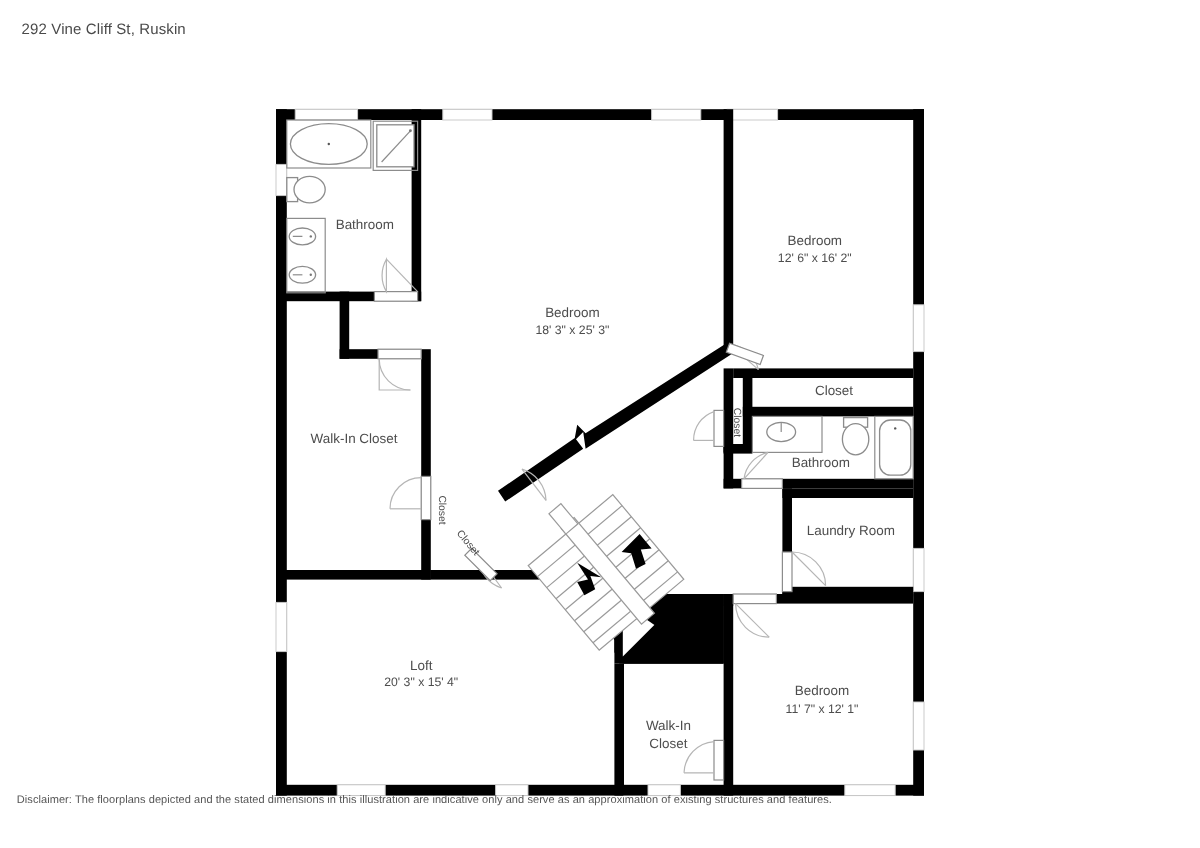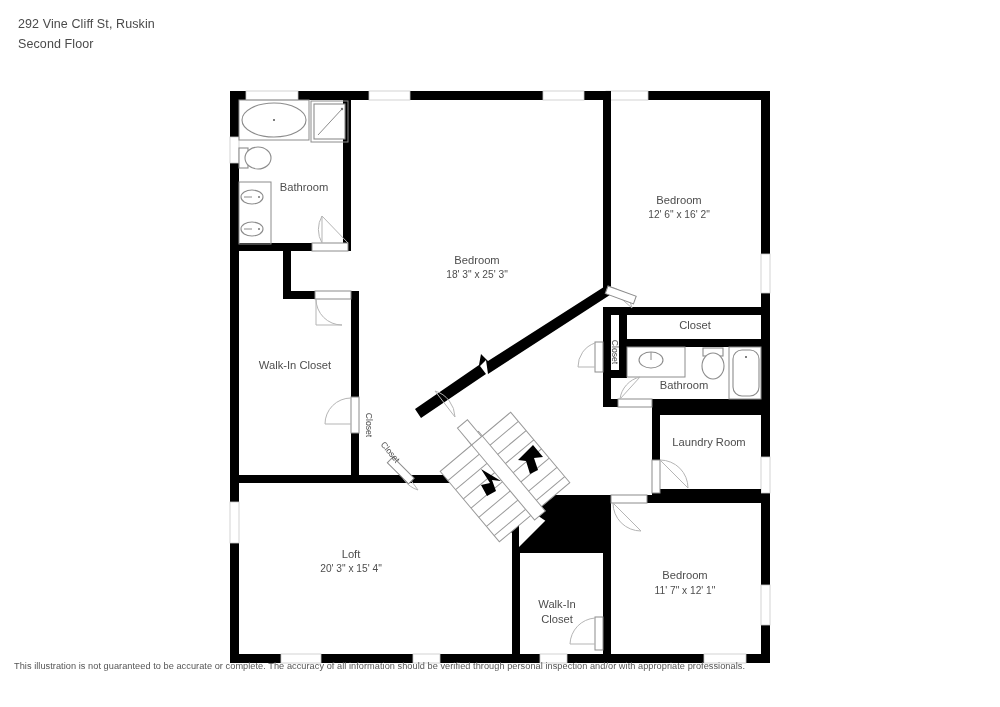--- a/index.html
+++ b/index.html
@@ -109,21 +109,20 @@
     font-size: 8.6px;
     fill: #4d4d4d;
     text-anchor: middle;
   }
 </style>
 </head>
 <body>
 
 <div id="header">
   <div class="addr">292 Vine Cliff St, Ruskin</div>
-  <div class="floor">Second Floor</div>
 </div>
 
 <div id="plan-wrap">
 <svg width="1000" height="707" viewBox="0 0 1000 707" xmlns="http://www.w3.org/2000/svg">
 
   <g>
 
     <rect class="wall" x="230" y="74" width="540" height="9"></rect>
 
     <rect class="wall" x="230" y="637" width="540" height="9"></rect>
@@ -361,14 +360,14 @@
     <text class="rlabel" x="709" y="429">Laundry Room</text>
 
     <text class="rlabel" x="557" y="591">Walk-In</text>
     <text class="rlabel" x="557" y="606">Closet</text>
   </g>
 
 </svg>
 </div>
 
 <div id="footer">
-  <p>This illustration is not guaranteed to be accurate or complete. The accuracy of all information should be verified through personal inspection and/or with appropriate professionals.</p>
+  <p>Disclaimer: The floorplans depicted and the stated dimensions in this illustration are indicative only and serve as an approximation of existing structures and features.</p>
 </div>
 
 </body></html>

